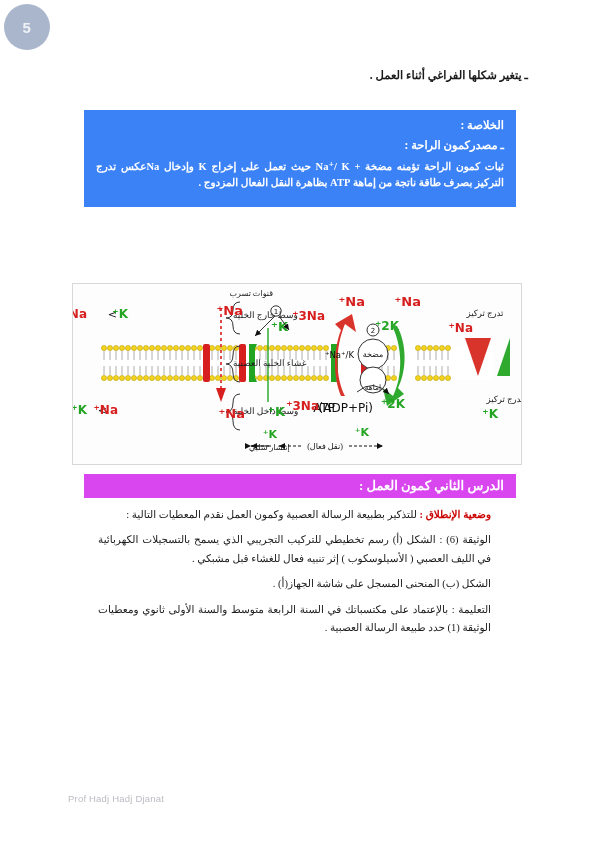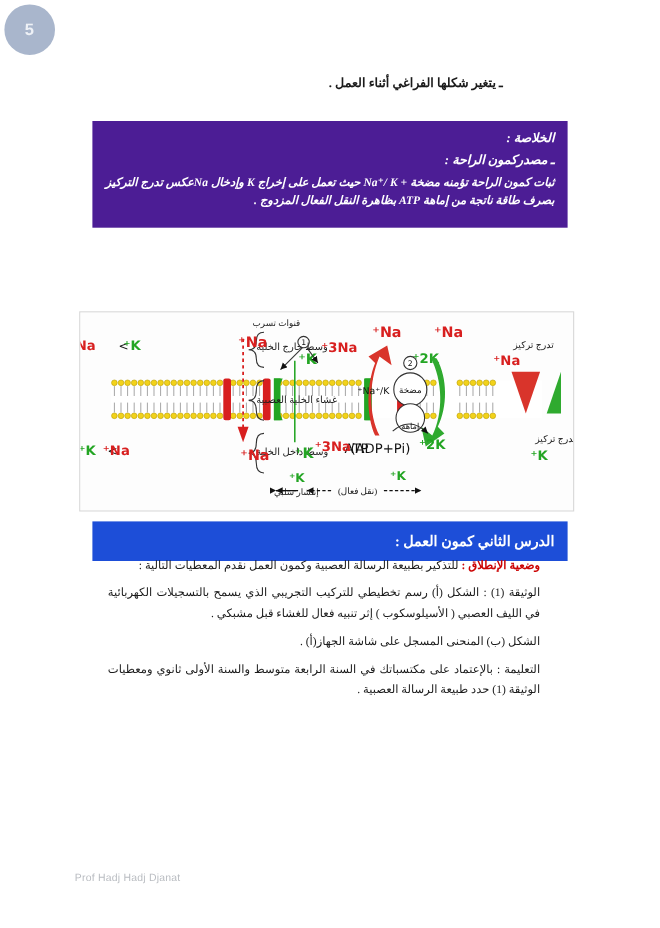--- a/index.html
+++ b/index.html
@@ -17,48 +17,48 @@
     position:absolute;left:4px;top:4px;width:46px;height:46px;border-radius:50%;
     background:#a9b6cc;color:#eef1f6;
     display:flex;align-items:center;justify-content:center;
     font-family:"Liberation Sans","DejaVu Sans",sans-serif;
     font-size:15px;font-weight:700;letter-spacing:.5px;
   }
 
   
   .intro-line{
     position:absolute;right:72px;top:68px;width:300px;
-    text-align:center;font-size:11.5px;color:#1b1b1b;font-weight:700;
+    text-align:right;font-size:11.5px;color:#1b1b1b;font-weight:700;
     direction:rtl;
   }
 
   
   .red-box{
     position:absolute;left:84px;top:110px;width:432px;
-    background:#4c1d95;color:#ffffff;
+    background:#3b82f6;color:#ffffff;
     padding:8px 12px 10px 12px;
     box-sizing:border-box;
-    direction:rtl;text-align:right;font-style:italic;
+    direction:rtl;text-align:right;
   }
   .red-box .rb-head{font-size:11.5px;font-weight:700;margin-bottom:6px;}
   .red-box .rb-sub{font-size:11.5px;font-weight:700;margin-bottom:7px;}
   .red-box .rb-para{font-size:10.5px;font-weight:700;line-height:1.5;margin:0 0 6px 0;text-align:justify;}
   .red-box .rb-eval{font-size:10.5px;font-weight:700;line-height:1.45;margin:2px 0 0 0;}
 
   
   .figure{
     position:absolute;left:72px;top:283px;width:448px;height:180px;
     background:#fefefe;border:1px solid #d8d8d8;overflow:hidden;
   }
   .fig-svg{display:block;width:100%;height:100%;}
 
   
   .red-bar{
-    position:absolute;left:84px;top:474px;width:432px;height:36px;
-    background:#1d4ed8;color:#fff;
+    position:absolute;left:84px;top:474px;width:432px;height:24px;
+    background:#d946ef;color:#fff;
     display:flex;align-items:center;justify-content:flex-start;
     padding:0 12px;box-sizing:border-box;
     direction:rtl;
   }
   .red-bar span{font-size:13px;font-weight:700;}
 
   
   .body-block{
     position:absolute;right:96px;top:506px;width:406px;
     direction:rtl;text-align:right;color:#1b1b1b;
@@ -342,19 +342,19 @@
 
   <div class="red-bar">
     <span>الدرس الثاني كمون العمل :</span>
   </div>
 
   <div class="body-block">
     <p class="bt">
       <span class="accent">وضعية الإنطلاق :</span>
       <span>للتذكير بطبيعة الرسالة العصبية وكمون العمل نقدم المعطيات التالية :</span>
     </p>
-    <p class="bt">الوثيقة (1) : الشكل (أ) رسم تخطيطي للتركيب التجريبي الذي يسمح بالتسجيلات الكهربائية في الليف العصبي ( الأسيلوسكوب ) إثر تنبيه فعال للغشاء قبل مشبكي .</p>
+    <p class="bt">الوثيقة (6) : الشكل (أ) رسم تخطيطي للتركيب التجريبي الذي يسمح بالتسجيلات الكهربائية في الليف العصبي ( الأسيلوسكوب ) إثر تنبيه فعال للغشاء قبل مشبكي .</p>
     <p class="bt bt-last">الشكل (ب) المنحنى المسجل على شاشة الجهاز(أ) .</p>
     <p class="bt">التعليمة : بالإعتماد على مكتسباتك في السنة الرابعة متوسط والسنة الأولى ثانوي ومعطيات الوثيقة (1) حدد طبيعة الرسالة العصبية .</p>
   </div>
 
   <div class="footer">Prof Hadj Hadj Djanat</div>
 </div>
 
 </body></html>

